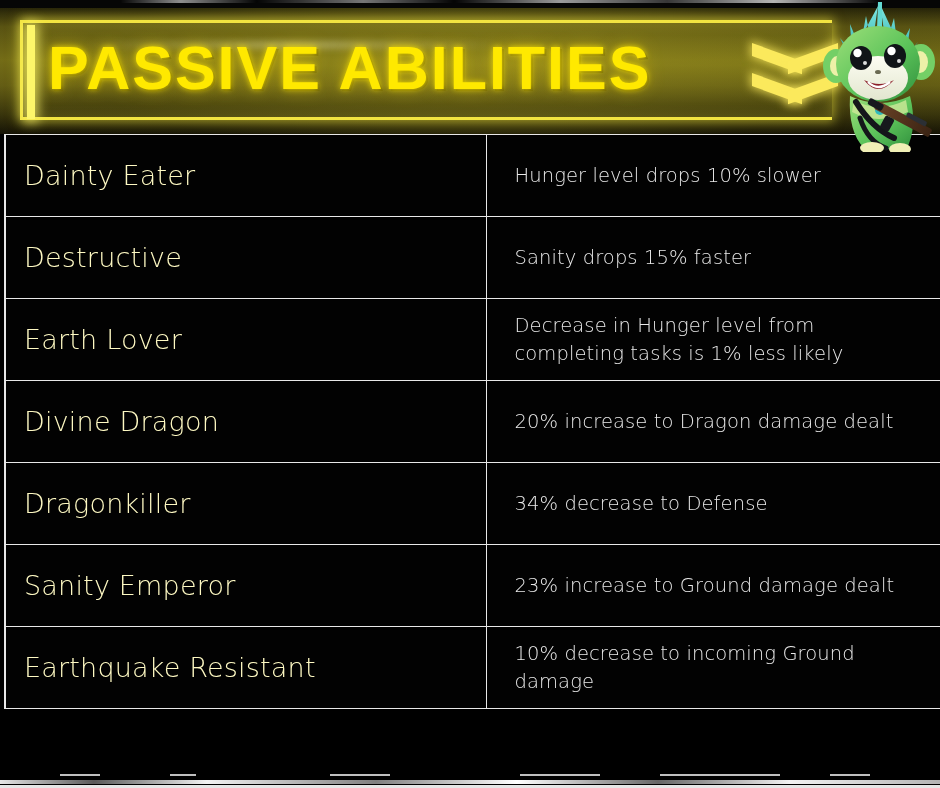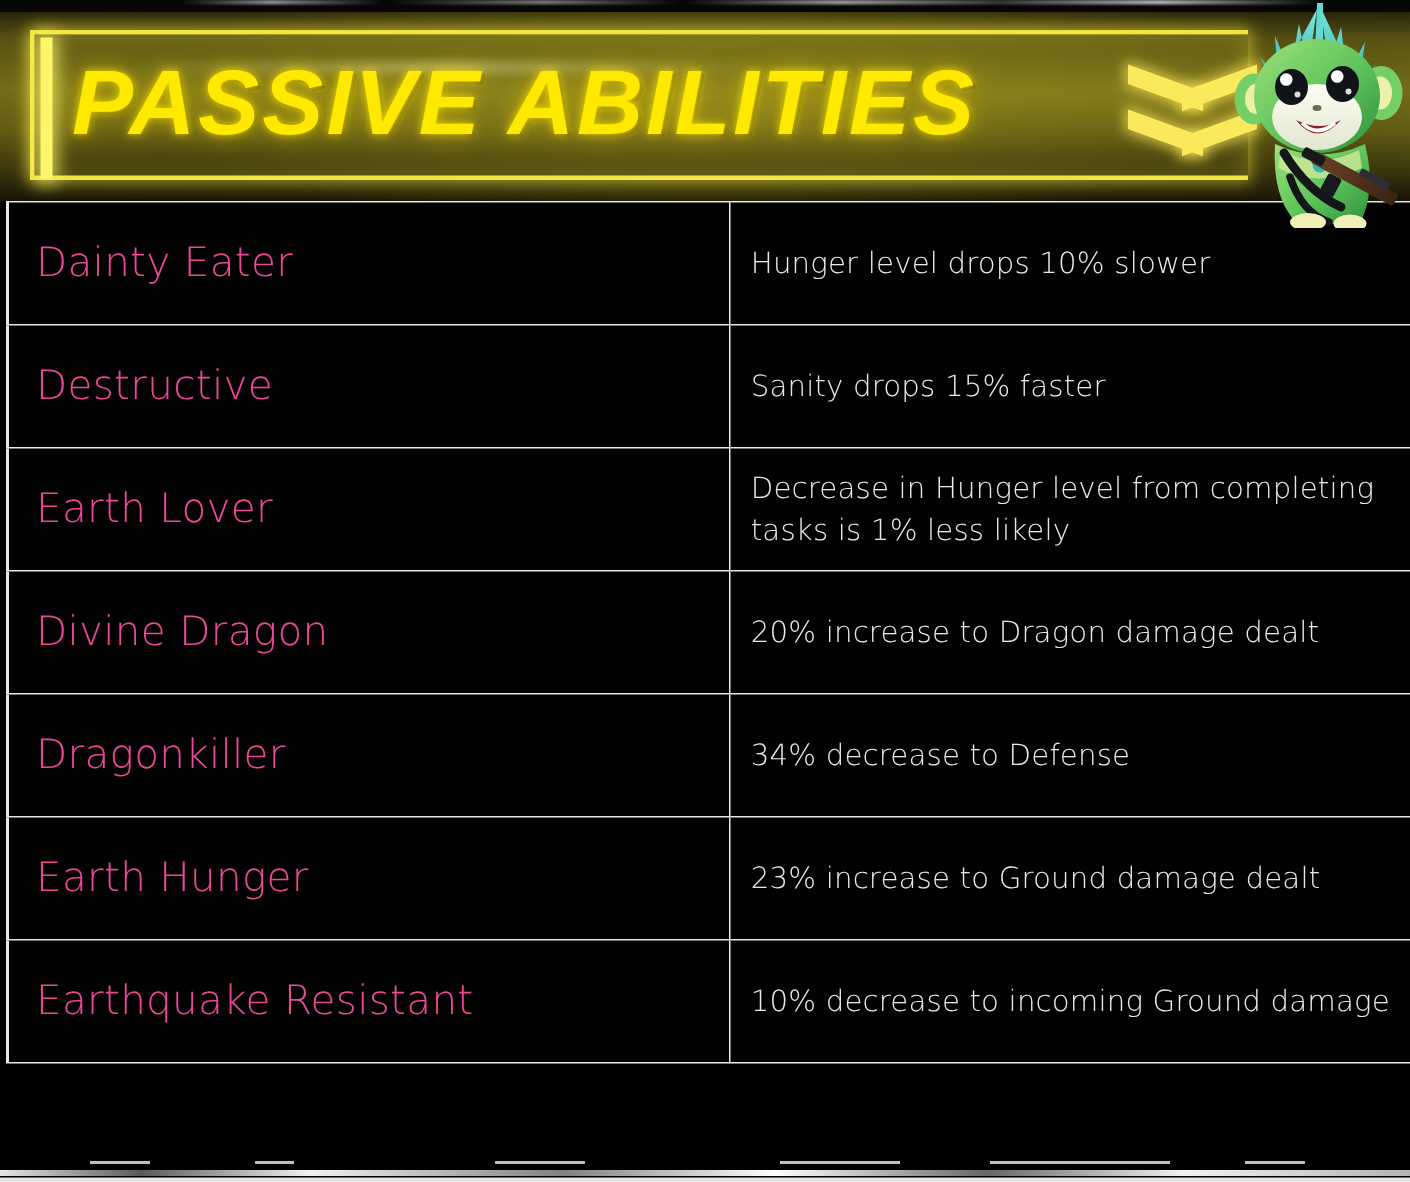--- a/index.html
+++ b/index.html
@@ -50,21 +50,20 @@
   
   .banner {
     position: absolute;
     top: 6px; left: 0;
     width: 940px;
     height: 128px;
     z-index: 3;
     background:
       radial-gradient(ellipse 70% 120% at 50% 45%, rgba(150,140,30,.55) 0%, rgba(60,56,10,.2) 60%, rgba(0,0,0,0) 100%),
       linear-gradient(180deg, #1d1b08 0%, #5d5714 16%, #7d7519 42%, #6a6316 62%, #3a360d 84%, #121005 100%);
-    font-style: italic;
   }
 
   .banner-inner {
     position: absolute;
     left: 20px; top: 14px;
     width: 812px; height: 100px;
     border: 3px solid #f2e441;
     border-right: none;
     box-shadow:
       0 0 10px 2px rgba(240,228,60,.55),
@@ -161,28 +160,28 @@
   table.ability-table col.c-name { width: 481px; }
   table.ability-table col.c-desc { width: 455px; }
 
   table.ability-table td {
     border: 1px solid #e8e8e8;
     background: #020202;
     vertical-align: middle;
     padding: 0 0 0 18px;
   }
   table.ability-table tr > td:first-child { border-left: 2px solid #e8e8e8; }
-  table.ability-table tr > td:last-child  { border-right: 1px solid #fde047; padding-left: 14px; padding-right: 10px; }
+  table.ability-table tr > td:last-child  { border-right: 3px solid #fde047; padding-left: 28px; padding-right: 10px; }
 
   .cell-name {
     font-family: "DejaVu Sans", sans-serif;
     font-weight: 300;
     font-size: 27px;
     line-height: 34px;
-    color: #ec4899;
+    color: #fef9c3;
     letter-spacing: .2px;
   }
   .cell-desc {
     font-family: "DejaVu Sans", sans-serif;
     font-weight: 300;
     font-size: 19.5px;
     line-height: 28px;
     color: #e9e9e9;
     letter-spacing: .1px;
   }
@@ -366,21 +365,21 @@
         <tr class="row-h1">
           <td>
             <div class="cell-name">Dragonkiller</div>
           </td>
           <td>
             <div class="cell-desc">34% decrease to Defense</div>
           </td>
         </tr>
         <tr class="row-h1">
           <td>
-            <div class="cell-name">Earth Hunger</div>
+            <div class="cell-name">Sanity Emperor</div>
           </td>
           <td>
             <div class="cell-desc">23% increase to Ground damage dealt</div>
           </td>
         </tr>
         <tr class="row-h2">
           <td>
             <div class="cell-name">Earthquake Resistant</div>
           </td>
           <td>

